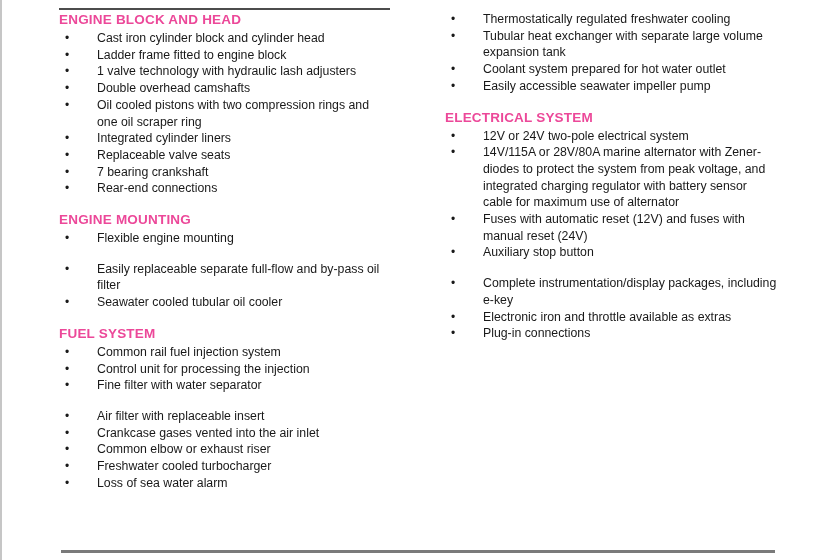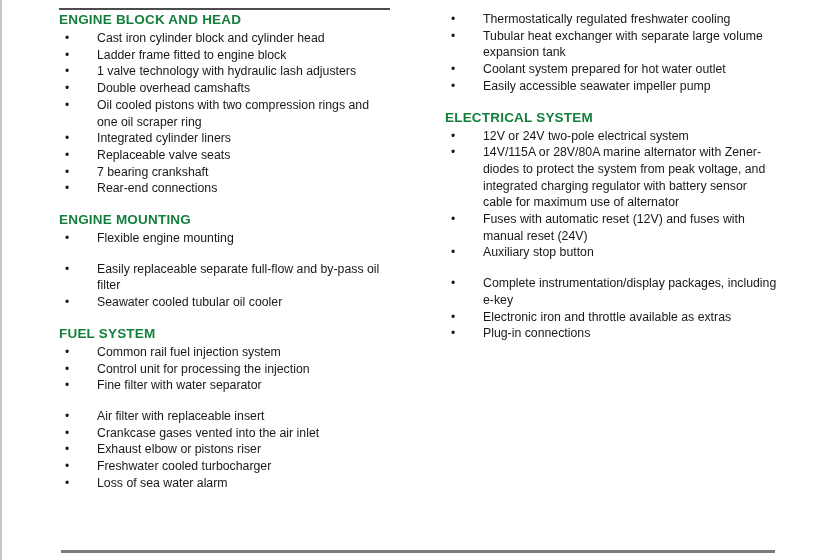--- a/index.html
+++ b/index.html
@@ -33,21 +33,21 @@
   }
   .col-left  { width: 322px; margin-right: 64px; }
   .col-right { width: 334px; }
   .section { margin-bottom: 14px; }
   .section-title {
     font-size: 13.5px;
     font-weight: bold;
     line-height: 17px;
     margin: 0 0 2px 0;
     letter-spacing: 0.2px;
-    color: #15803d;
+    color: #ec4899;
   }
   ul.bullet-list { list-style: none; margin: 0; padding: 0; }
   ul.bullet-list li {
     display: flex;
     font-size: 12.3px;
     line-height: 16.7px;
   }
   .bullet-marker {
     flex: 0 0 22px;
     margin-left: 6px;
@@ -146,21 +146,21 @@
             <li>
               <span class="bullet-marker">•</span>
               <span class="item-text">Air filter with replaceable insert</span>
             </li>
             <li>
               <span class="bullet-marker">•</span>
               <span class="item-text">Crankcase gases vented into the air inlet</span>
             </li>
             <li>
               <span class="bullet-marker">•</span>
-              <span class="item-text">Exhaust elbow or pistons riser</span>
+              <span class="item-text">Common elbow or exhaust riser</span>
             </li>
             <li>
               <span class="bullet-marker">•</span>
               <span class="item-text">Freshwater cooled turbocharger</span>
             </li>
             <li>
               <span class="bullet-marker">•</span>
               <span class="item-text">Loss of sea water alarm</span>
             </li>
           </ul>

